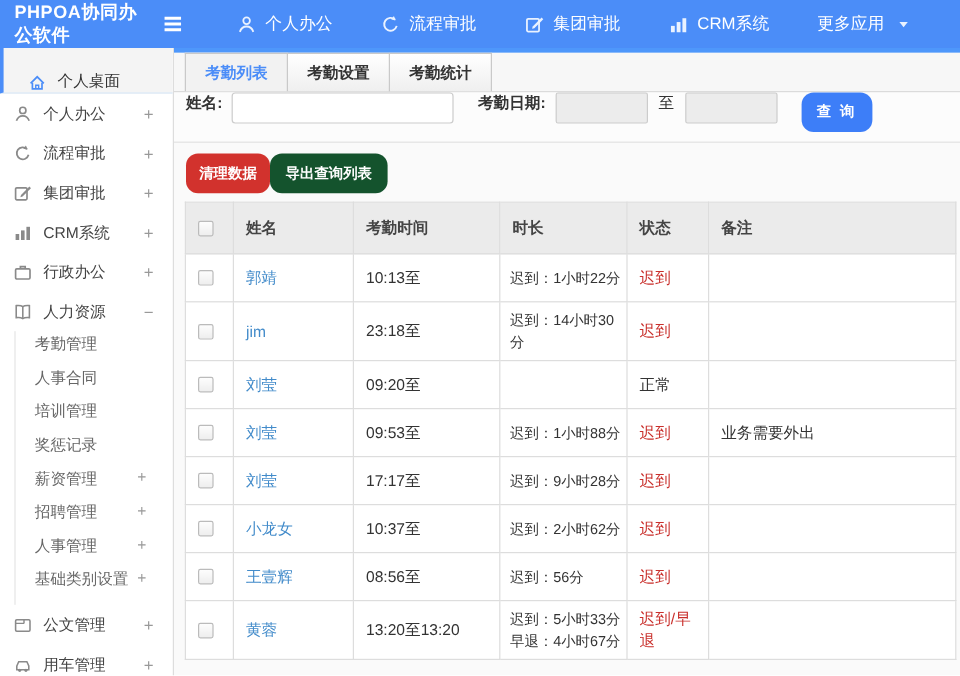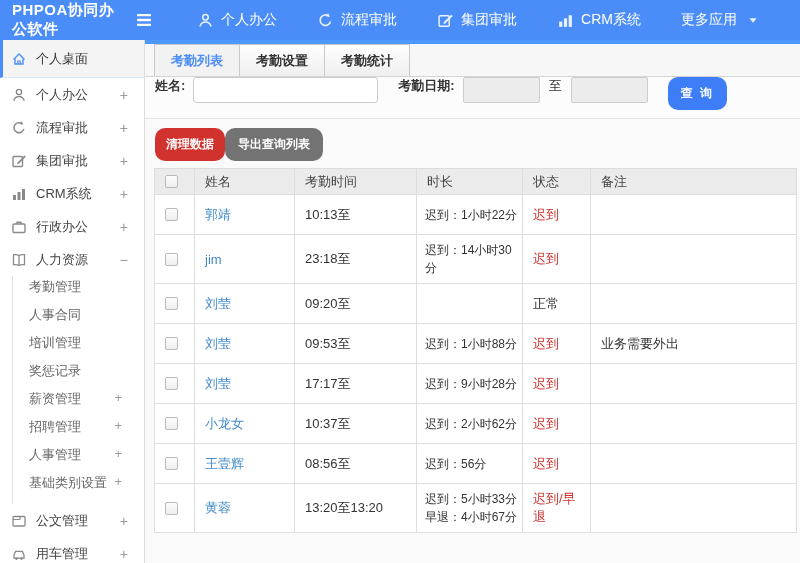--- a/index.html
+++ b/index.html
@@ -20,21 +20,21 @@
   .nav-item .caret { width:14px; height:14px; margin-left:2px; }
 
   
   .layout { display:flex; height:523px; }
 
   
   .sidebar { width:145px; background:#fff; border-right:1px solid #ddd; overflow:hidden; }
   .side-item { height:33px; display:flex; align-items:center; padding:0 16px 0 11px; color:#444; cursor:pointer; }
   .side-item .sicon { width:16px; height:16px; margin-right:9px; color:#8a8a8a; flex:0 0 auto; }
   .side-item .toggle { margin-left:auto; color:#999; font-size:14px; font-weight:normal; }
-  .side-item.active { height:38px; background:#f4f4f4; border-left:3px solid #4b8df8; border-bottom:1px solid #d9e8f7; padding-left:8px; color:#333; }
+  .side-item.active { height:38px; background:#f4f4f4; border-left:3px solid #4b8df8; border-bottom:1px solid #d9e8f7; padding-left:20px; color:#333;align-items:flex-end; }
   .side-item.active .sicon { color:#4b8df8; }
   .submenu { margin-left:12px; border-left:1px solid #e4e4e4; padding:2px 0; }
   .sub-item { height:28px; display:flex; padding:0 22px 0 16px; color:#666; cursor:pointer; }
   .sub-item .toggle { margin-left:auto; color:#999; font-size:13px; }
 
   
   .main { flex:1; display:flex; flex-direction:column; background:#fafafa; min-width:0; }
   .strip { height:4px; background:#4e97fb; }
   .tabbar { height:33px; background:#f7f7f7; border-bottom:1px solid #d4d4d4; display:flex; align-items:flex-end; padding-left:9px; }
   .tab { height:32px; line-height:31px; padding:0 16px; min-width:78px; text-align:center;
@@ -47,27 +47,27 @@
   .flabel { font-weight:bold; color:#333; margin-right:8px; white-space:nowrap; }
   .flabel.date { margin-left:20px; }
   .text-input { width:185px; height:26px; border:1px solid #ccc; border-radius:3px; background:#fff; outline:none; padding:0 6px; font-family:inherit; }
   .date-input { width:77px; height:26px; border:1px solid #ccc; border-radius:2px; background:#ececec; outline:none; padding:0 5px; font-family:inherit; }
   .to-label { margin:0 9px; color:#333; }
   .btn { height:33px; color:#fff; font-weight:bold; border:none; border-radius:10px; font-size:12px; cursor:pointer; font-family:inherit; }
   .btn-search { background:#3d7ef8; padding:0 13px; margin-left:20px; letter-spacing:2px; }
 
   .actionbar { padding:9px 10px 7px 10px; display:flex; }
   .btn-danger { background:#d2322d; padding:0 11px; }
-  .btn-info { background:#737373; padding:8px 13px;font-family:Liberation Mono, monospace; }
+  .btn-info { background:#14532d; padding:8px 13px;font-family:Liberation Mono, monospace; }
 
   
   .table-wrap { margin:0 3px 0 9px; background:#fff; }
   table { width:100%; border-collapse:collapse; table-layout:fixed; background:#fff; }
   th, td { border:1px solid #ddd; text-align:left; vertical-align:middle; }
-  thead th { background:#ebebeb; font-weight:normal; color:#444; height:26px; padding:0 10px; font-size:13px; }
+  thead th { background:#ebebeb; font-weight:bold; color:#444; height:31px; padding:12px 10px; font-size:13px; }
   td { height:40px; padding:6px 10px; }
   td.dur { font-size:12px; padding:6px 4px 6px 8px; white-space:pre-line; line-height:1.5; }
   .cb { width:13px; height:13px; border:1px solid #bbb; border-radius:2px; background:linear-gradient(#fdfdfd,#eee); cursor:pointer; }
   th .cb { margin:0; }
   a.name-link { color:#428bca; text-decoration:none; cursor:pointer; }
   .status-red { color:#c9302c; }
   .status-normal { color:#333; }
 </style>
 </head>
 <body>

